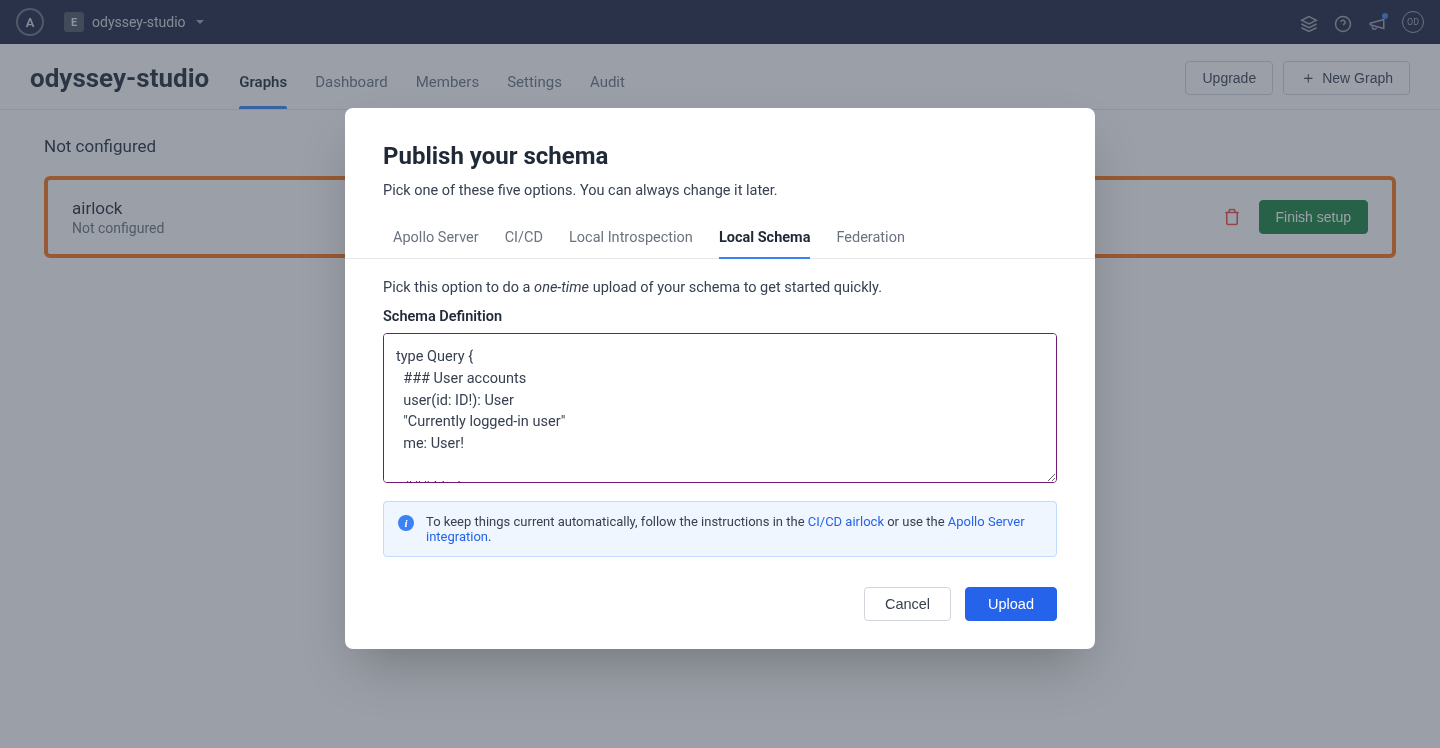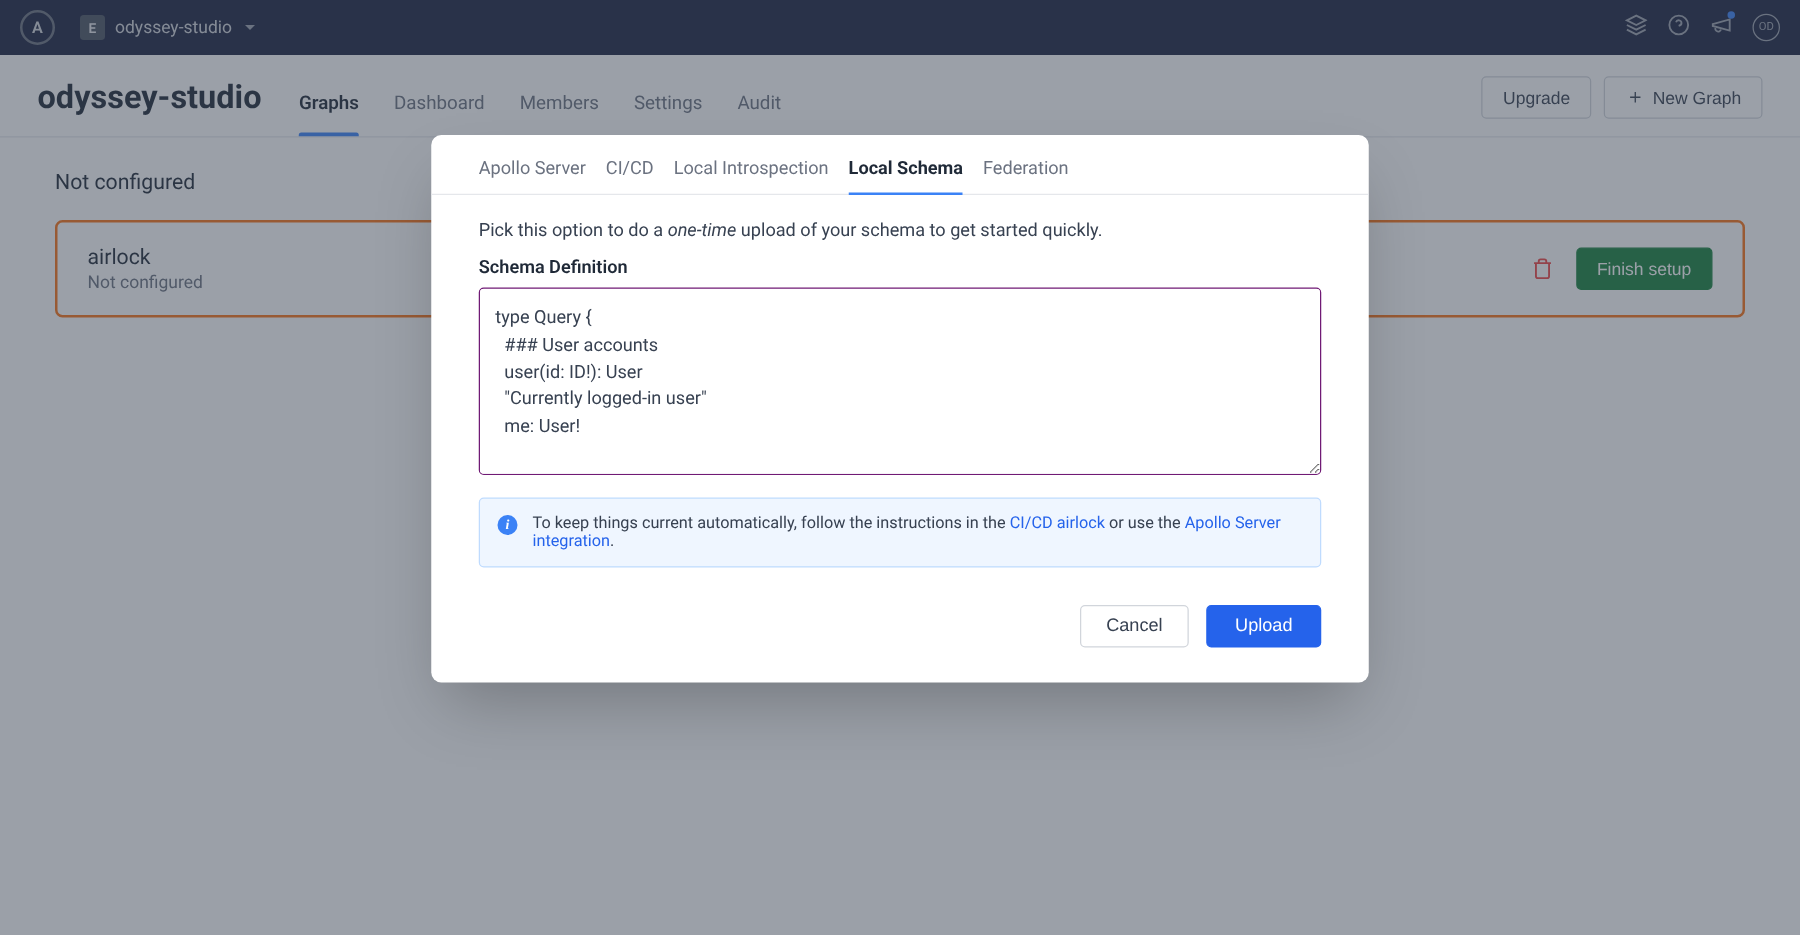--- a/index.html
+++ b/index.html
@@ -69,21 +69,21 @@
     .chevron-down {
       width: 0;
       height: 0;
       border-left: 4px solid transparent;
       border-right: 4px solid transparent;
       border-top: 4px solid #9ca3af;
       margin-left: 2px;
     }
     .topbar-right {
       display: flex;
-      align-items: flex-start;
+      align-items: flex-end;
       gap: 16px;
     }
     .top-icon {
       width: 18px;
       height: 18px;
       color: #9ca3af;
       cursor: pointer;
       display: flex;
       align-items: center;
       justify-content: center;
@@ -187,21 +187,21 @@
     .content {
       padding: 26px 44px;
     }
     .section-title {
       font-size: 17px;
       color: #1f2937;
       font-weight: 400;
       margin-bottom: 20px;
     }
     .graph-card {
-      border: 2px solid #f97316;
+      border: 4px solid #f97316;
       border-radius: 6px;
       padding: 18px 24px;
       display: flex;
       justify-content: space-between;
       align-items: center;
     }
     .graph-card-left {
       display: flex;
       flex-direction: column;
       gap: 2px;
@@ -271,20 +271,21 @@
       gap: 16px;
       padding: 18px 38px 0 38px;
       border-bottom: 1px solid #e5e7eb;
     }
     .modal-tab {
       font-size: 14.5px;
       color: #6b7280;
       padding-bottom: 12px;
       cursor: pointer;
       position: relative;
+      margin-left: 10px;
     }
     .modal-tab.active {
       color: #1f2937;
       font-weight: 700;
     }
     .modal-tab.active::after {
       content: '';
       position: absolute;
       bottom: -1px;
       left: 0;
@@ -453,20 +454,24 @@
             <path d="M19 6v14a2 2 0 0 1-2 2H7a2 2 0 0 1-2-2V6m3 0V4a2 2 0 0 1 2-2h4a2 2 0 0 1 2 2v2"></path>
           </svg>
       </div>
       <button class="btn-finish">Finish setup</button>
     </div>
   </div>
 </div>
 
 <div class="overlay">
   <div class="modal">
+    <div class="modal-header">
+      <div class="modal-title">Publish your schema</div>
+      <div class="modal-subtitle">Pick one of these five options. You can always change it later.</div>
+    </div>
     <div class="modal-tabs">
       <div class="modal-tab">Apollo Server</div>
       <div class="modal-tab">CI/CD</div>
       <div class="modal-tab">Local Introspection</div>
       <div class="modal-tab active">Local Schema</div>
       <div class="modal-tab">Federation</div>
     </div>
     <div class="modal-body">
       <div class="option-desc">
         <span>Pick this option to do a </span><em>one-time</em><span> upload of your schema to get started quickly.</span>

